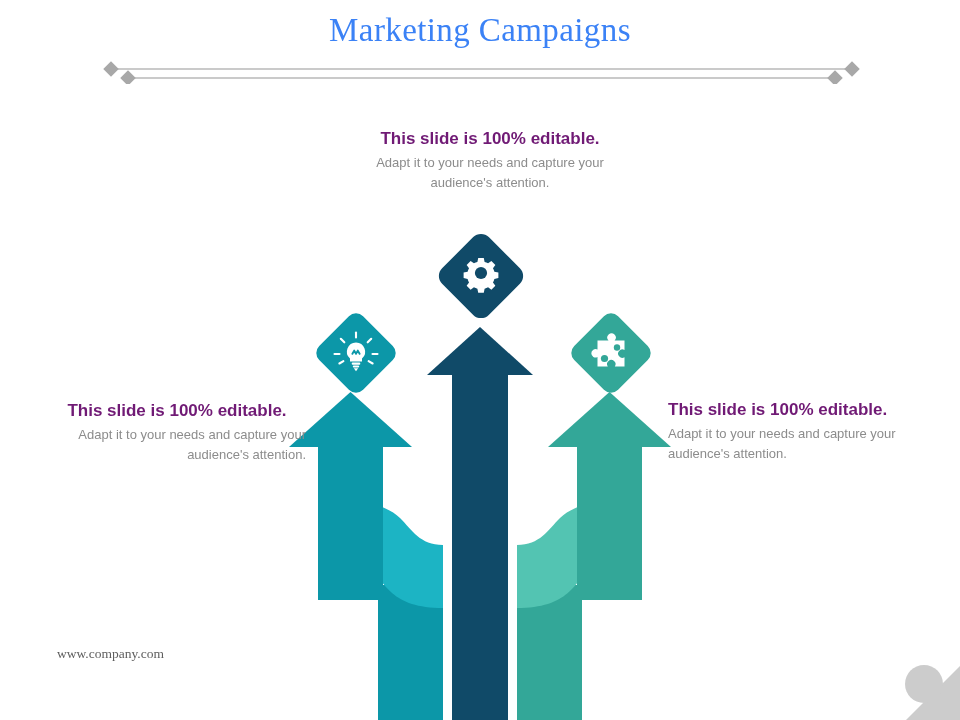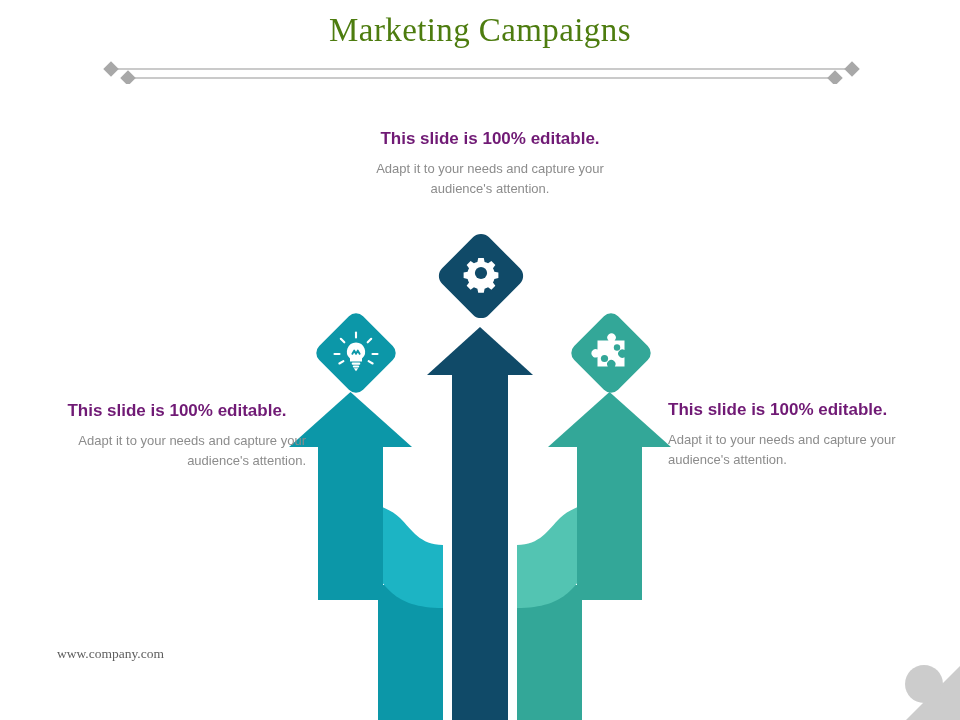--- a/index.html
+++ b/index.html
@@ -16,41 +16,41 @@
     background:#ffffff;
     overflow:hidden;
   }
 
   
   #title {
     position:absolute; left:0; top:12px; width:960px;
     text-align:center;
     font-family:"Liberation Serif", serif;
     font-size:33px;
-    color:#4d7c0f;
+    color:#3b82f6;
     letter-spacing:0.4px;
     white-space:nowrap;
   }
 
   
   #divider { position:absolute; left:0; top:58px; width:960px; height:26px; }
 
   
   .txt-head {
     font-size:17px;
     font-weight:bold;
     color:#701a75;
     line-height:1.35;
     white-space:nowrap;
   }
   .txt-body {
     font-size:13px;
     color:#8c8c8c;
     line-height:1.52;
-    margin-top:8px;
+    margin-top:2px;
   }
 
   #block-center {
     position:absolute; left:355px; top:128px; width:270px;
     text-align:center;
   }
   #block-left {
     position:absolute; left:48px; top:400px; width:258px;
     text-align:right;
   }

